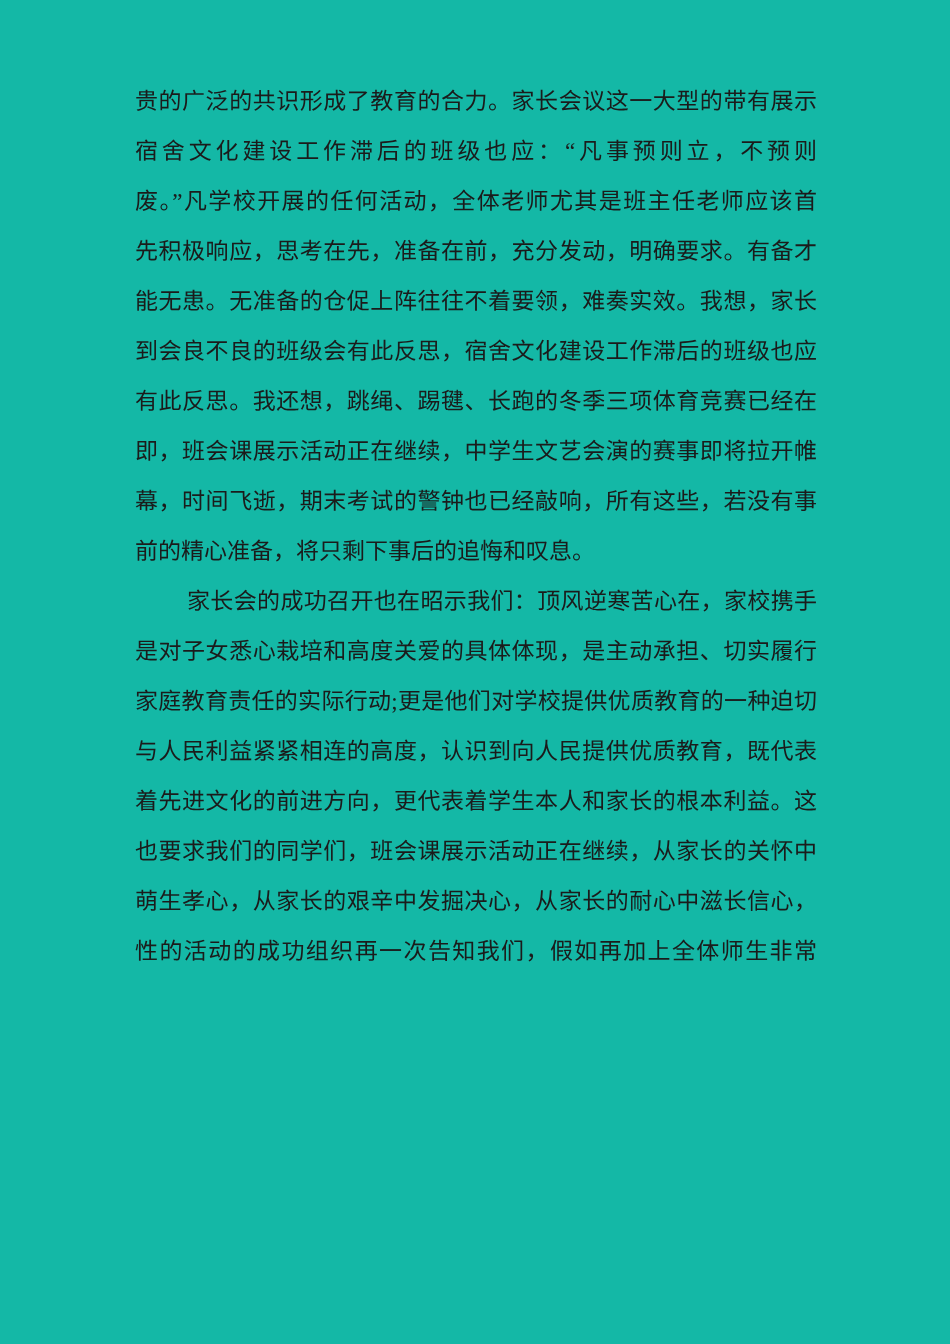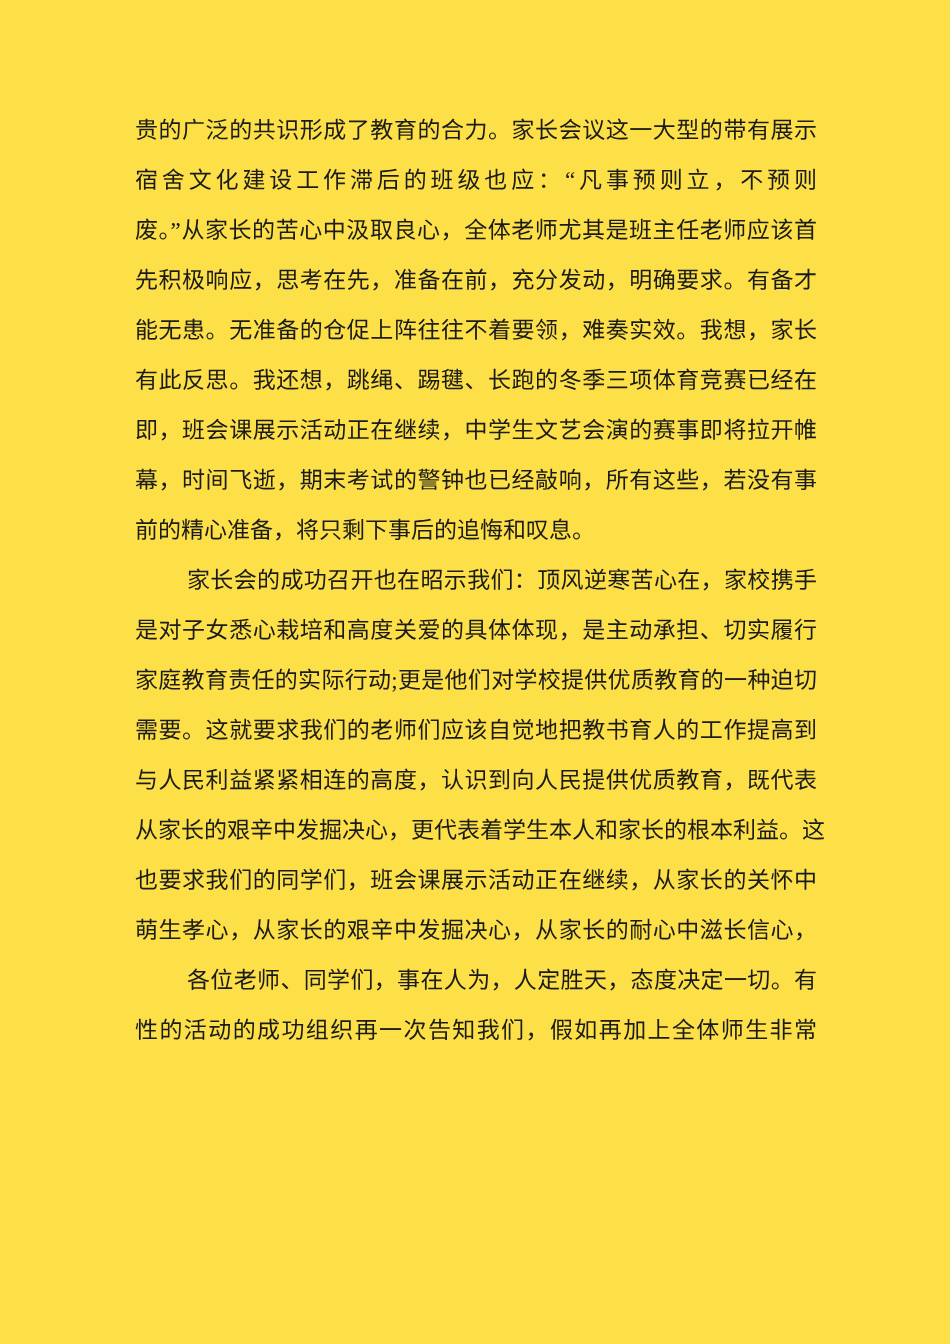--- a/index.html
+++ b/index.html
@@ -11,22 +11,22 @@
     width: 950px;
     height: 1344px;
     overflow: hidden;
     font-family: "Liberation Serif", "DejaVu Serif", serif;
     color: #1b1b1b;
   }
   .page {
     box-sizing: border-box;
     width: 950px;
     height: 1344px;
-    padding: 106px 133px 0 135px;
-    background: #fde047;
+    padding: 77px 133px 0 135px;
+    background: #14b8a6;
   }
   .paragraph {
     margin: 0;
     padding: 0;
   }
   .line {
     height: 50px;
     line-height: 50px;
     font-size: 23px;
     letter-spacing: 0;
@@ -44,38 +44,37 @@
   }
 </style>
 </head>
 <body>
 
 <div class="page">
 
   <div class="paragraph">
     <div class="line">贵的广泛的共识形成了教育的合力。家长会议这一大型的带有展示</div>
     <div class="line">宿舍文化建设工作滞后的班级也应：“凡事预则立，不预则</div>
-    <div class="line">废。”从家长的苦心中汲取良心，全体老师尤其是班主任老师应该首</div>
+    <div class="line">废。”凡学校开展的任何活动，全体老师尤其是班主任老师应该首</div>
     <div class="line">先积极响应，思考在先，准备在前，充分发动，明确要求。有备才</div>
     <div class="line">能无患。无准备的仓促上阵往往不着要领，难奏实效。我想，家长</div>
+    <div class="line">到会良不良的班级会有此反思，宿舍文化建设工作滞后的班级也应</div>
     <div class="line">有此反思。我还想，跳绳、踢毽、长跑的冬季三项体育竞赛已经在</div>
     <div class="line">即，班会课展示活动正在继续，中学生文艺会演的赛事即将拉开帷</div>
     <div class="line">幕，时间飞逝，期末考试的警钟也已经敲响，所有这些，若没有事</div>
     <div class="line end">前的精心准备，将只剩下事后的追悔和叹息。</div>
   </div>
 
   <div class="paragraph">
     <div class="line indent">家长会的成功召开也在昭示我们：顶风逆寒苦心在，家校携手</div>
     <div class="line">是对子女悉心栽培和高度关爱的具体体现，是主动承担、切实履行</div>
     <div class="line">家庭教育责任的实际行动;更是他们对学校提供优质教育的一种迫切</div>
-    <div class="line">需要。这就要求我们的老师们应该自觉地把教书育人的工作提高到</div>
     <div class="line">与人民利益紧紧相连的高度，认识到向人民提供优质教育，既代表</div>
-    <div class="line">从家长的艰辛中发掘决心，更代表着学生本人和家长的根本利益。这</div>
+    <div class="line">着先进文化的前进方向，更代表着学生本人和家长的根本利益。这</div>
     <div class="line">也要求我们的同学们，班会课展示活动正在继续，从家长的关怀中</div>
     <div class="line">萌生孝心，从家长的艰辛中发掘决心，从家长的耐心中滋长信心，</div>
   </div>
 
   <div class="paragraph">
-    <div class="line indent">各位老师、同学们，事在人为，人定胜天，态度决定一切。有</div>
     <div class="line">性的活动的成功组织再一次告知我们，假如再加上全体师生非常</div>
   </div>
 
 </div>
 
 </body></html>

